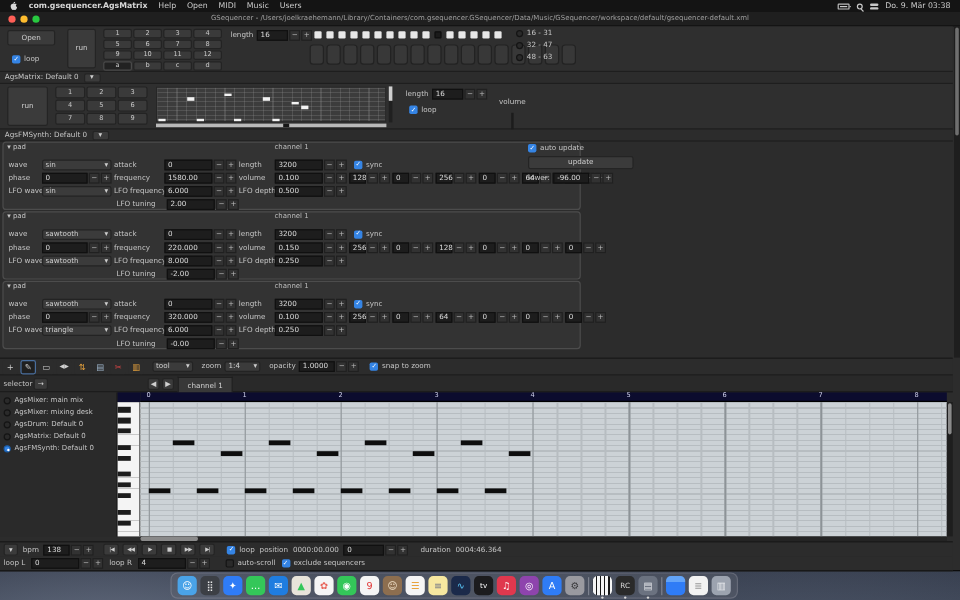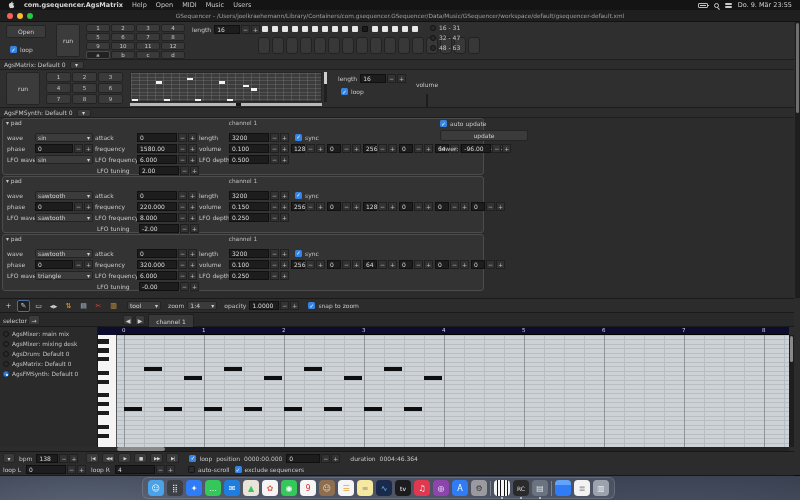--- a/index.html
+++ b/index.html
@@ -185,21 +185,21 @@
       <span class="mi">Users</span>
     </span>
   <span class="spacer"></span>
   <span class="stat">
     <span class="bat"></span>
     <span class="mag"></span>
     <span class="cc">
         <i></i>
         <i></i>
       </span>
-    <span>Do. 9. Mär 23:55</span>
+    <span>Do. 9. Mär 03:38</span>
   </span>
 </div>
 
 <div id="win">
   <div id="titlebar">
     <div class="traffic">
       <span class="tl" id="tl-close" style="background: rgb(255, 95, 87);"></span>
       <span class="tl" id="tl-min" style="background: rgb(254, 188, 46);"></span>
       <span class="tl" id="tl-max" style="background: rgb(40, 200, 64);"></span>
     </div>

